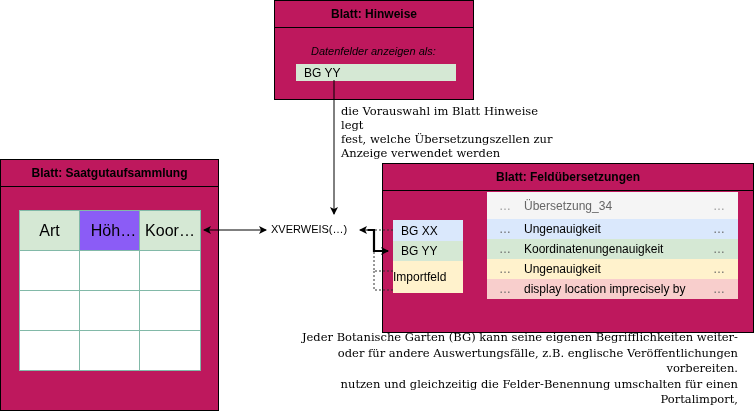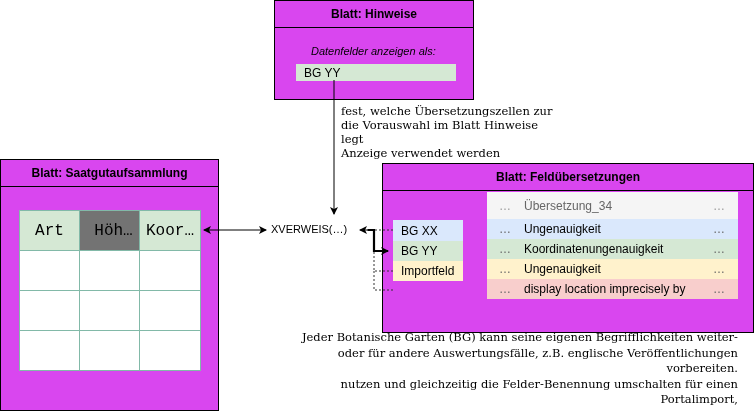--- a/index.html
+++ b/index.html
@@ -1,50 +1,50 @@
 <!DOCTYPE html>
 <html><head>
 <meta charset="utf-8">
 <style>
   html, body { margin:0; padding:0; }
   body { width:754px; height:411px; position:relative; background:#ffffff; overflow:hidden;
          font-family:"Liberation Sans", sans-serif; color:#000; }
-  .panel { position:absolute; border:1px solid #000; background:#d946ef; box-sizing:border-box; }
+  .panel { position:absolute; border:1px solid #000; background:#be185d; box-sizing:border-box; }
   .panel-title { position:absolute; left:0; right:0; top:0; height:26px; border-bottom:1px solid #000;
                  font-size:12px; font-weight:bold; display:flex; align-items:center; justify-content:center; }
   .abs { position:absolute; }
   .serif { font-family:"DejaVu Serif", "Liberation Serif", serif; }
   .cell { position:absolute; box-sizing:border-box; font-size:12px; display:flex; align-items:center; }
   svg.overlay { position:absolute; left:0; top:0; pointer-events:none; }
 </style>
 </head>
 <body>
 
 <div class="panel" style="left:274px; top:0; width:200px; height:100px;">
   <div class="panel-title">Blatt: Hinweise</div>
   <div class="abs" style="left:36px; top:44px; font-size:11px; font-style:italic;">Datenfelder anzeigen als:</div>
   <div class="abs" style="left:21px; top:63px; width:160px; height:17px; background:#d5e8d4; font-size:12px; display:flex; align-items:center; padding-left:8px; box-sizing:border-box;">
     <span>BG YY</span>
   </div>
 </div>
 
 <div class="abs serif" style="left:341px; top:104px; font-size:11.5px; line-height:14px; width:220px;">
+  <div>die Vorauswahl im Blatt Hinweise legt</div>
   <div>fest, welche Übersetzungszellen zur</div>
-  <div>die Vorauswahl im Blatt Hinweise legt</div>
   <div>Anzeige verwendet werden</div>
 </div>
 
 <div class="panel" style="left:0; top:159px; width:219px; height:252px;">
   <div class="panel-title">Blatt: Saatgutaufsammlung</div>
 </div>
-<div class="abs" style="left:19px; top:210px; width:183px; height:160px;font-family:Liberation Mono, monospace;">
+<div class="abs" style="left:19px; top:210px; width:183px; height:160px;">
   <div class="cell" style="left:0; top:0; width:61px; height:41px; background:#d5e8d4; border:1.5px solid #82b9a8; justify-content:center; font-size:16px;">
     <span>Art</span>
   </div>
-  <div class="cell" style="left:60px; top:0; width:69px; height:41px; background:#737373; border:1.5px solid #82b9a8; justify-content:center; font-size:16px;">
+  <div class="cell" style="left:60px; top:0; width:69px; height:41px; background:#8b5cf6; border:1.5px solid #82b9a8; justify-content:center; font-size:16px;">
     <span>Höh…</span>
   </div>
   <div class="cell" style="left:120px; top:0; width:62px; height:41px; background:#d5e8d4; border:1.5px solid #82b9a8; justify-content:center; font-size:16px;">
     <span>Koor…</span>
   </div>
   <div id="saatgut-body">
       <div class="cell" style="left: 0px; top: 40px; width: 61px; height: 41px; background: rgb(255, 255, 255); border: 1.5px solid rgb(130, 185, 168);"></div>
       <div class="cell" style="left: 60px; top: 40px; width: 61px; height: 41px; background: rgb(255, 255, 255); border: 1.5px solid rgb(130, 185, 168);"></div>
       <div class="cell" style="left: 120px; top: 40px; width: 62px; height: 41px; background: rgb(255, 255, 255); border: 1.5px solid rgb(130, 185, 168);"></div>
       <div class="cell" style="left: 0px; top: 80px; width: 61px; height: 41px; background: rgb(255, 255, 255); border: 1.5px solid rgb(130, 185, 168);"></div>
@@ -62,21 +62,21 @@
   <div class="panel-title">Blatt: Feldübersetzungen</div>
 </div>
 
 <div class="abs" style="left:393px; top:220px; width:70px;">
   <div class="cell" style="position:relative; height:21px; background:#dae8fc; padding-left:8px;">
       <span>BG XX</span>
     </div>
   <div class="cell" style="position:relative; height:20px; background:#d5e8d4; padding-left:8px;">
       <span>BG YY</span>
     </div>
-  <div class="cell" style="position:relative; height:20px; background:#fff2cc; padding-left:8px;">
+  <div class="cell" style="position:relative; height:32px; background:#fff2cc; ">
       <span>Importfeld</span>
     </div>
 </div>
 
 <div class="abs" style="left:487px; top:192px; width:251px;">
   <div style="position:relative; height:27px; background:#f5f5f5; color:#666;">
     <span class="cell" style="left:12px; top:0; height:27px; color:#999;">…</span>
     <span class="cell" style="left:37px; top:0; height:27px;">Übersetzung_34</span>
     <span class="cell" style="left:226px; top:0; height:27px; color:#999;">…</span>
   </div>

